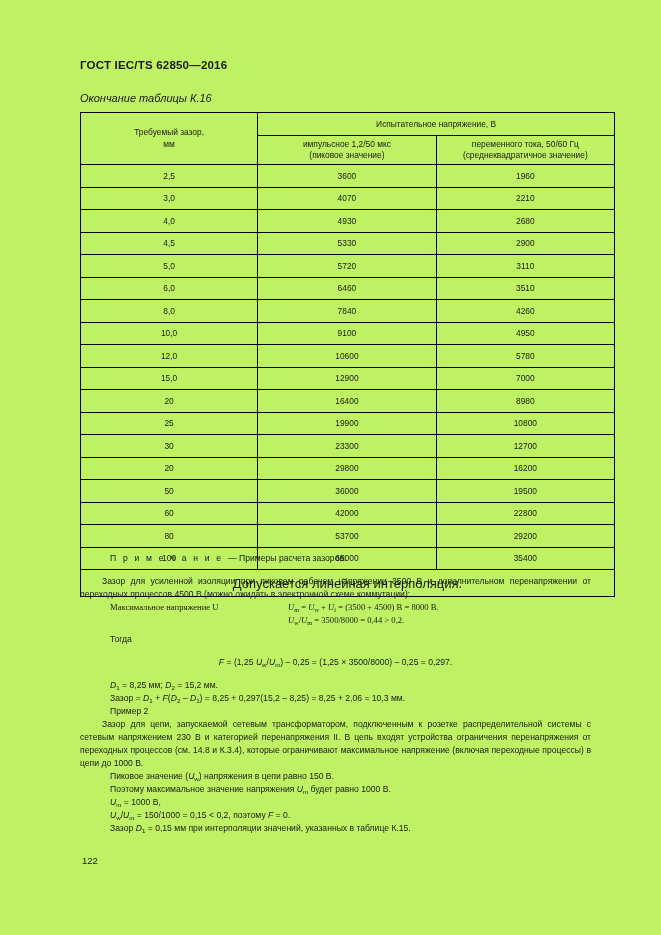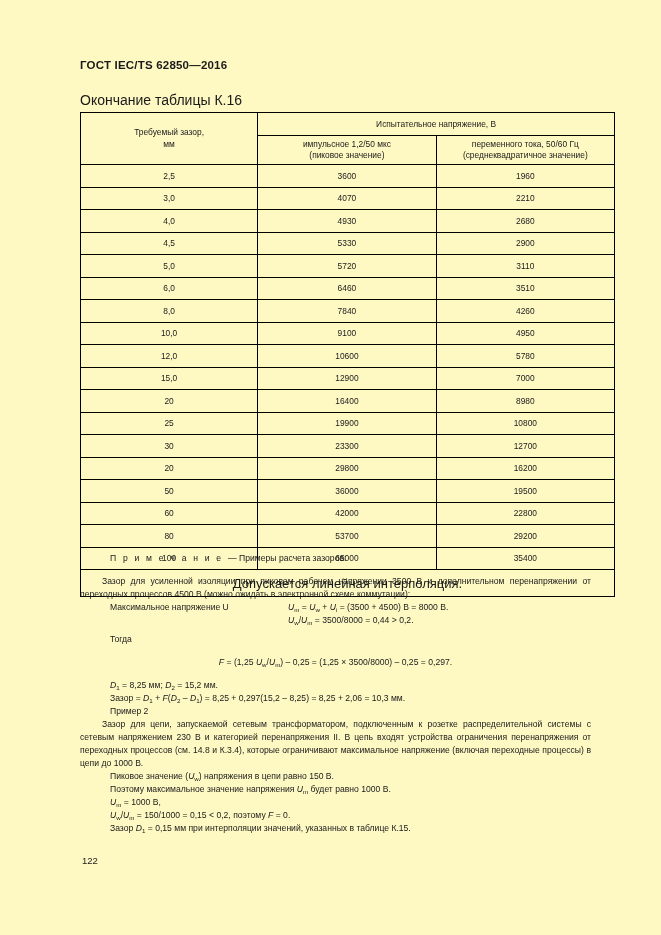--- a/index.html
+++ b/index.html
@@ -11,37 +11,38 @@
     width: 661px;
     height: 935px;
     position: relative;
     font-family: "Liberation Sans", sans-serif;
     color: #1a1a1a;
     overflow: hidden;
   }
   .page {
     position: absolute;
     inset: 0;
-    background: #fef9c3;
+    background: #bef264;
   }
 
   
   .doc-header {
     position: absolute;
     left: 80px;
     top: 59px;
     font-size: 11.5px;
     font-weight: bold;
     letter-spacing: 0.2px;
   }
   .table-caption {
     position: absolute;
     left: 80px;
     top: 92px;
-    font-size: 14px;
+    font-size: 11px;
+    font-style: italic;
   }
 
   
   .tbl-wrap {
     position: absolute;
     left: 80px;
     top: 112px;
     width: 535px;
   }
   table.k16 {
@@ -118,20 +119,21 @@
     font-style: italic;
   }
   sub {
     font-size: 0.72em;
     vertical-align: baseline;
     position: relative;
     top: 0.30em;
   }
   .twocol {
     display: flex;
+    font-family: Liberation Serif, serif;
   }
   .twocol .lbl { width: 178px; flex: 0 0 178px; }
   .twocol .val { flex: 1 1 auto; }
 
   
   .page-num {
     position: absolute;
     left: 82px;
     top: 855px;
     font-size: 9.5px;

